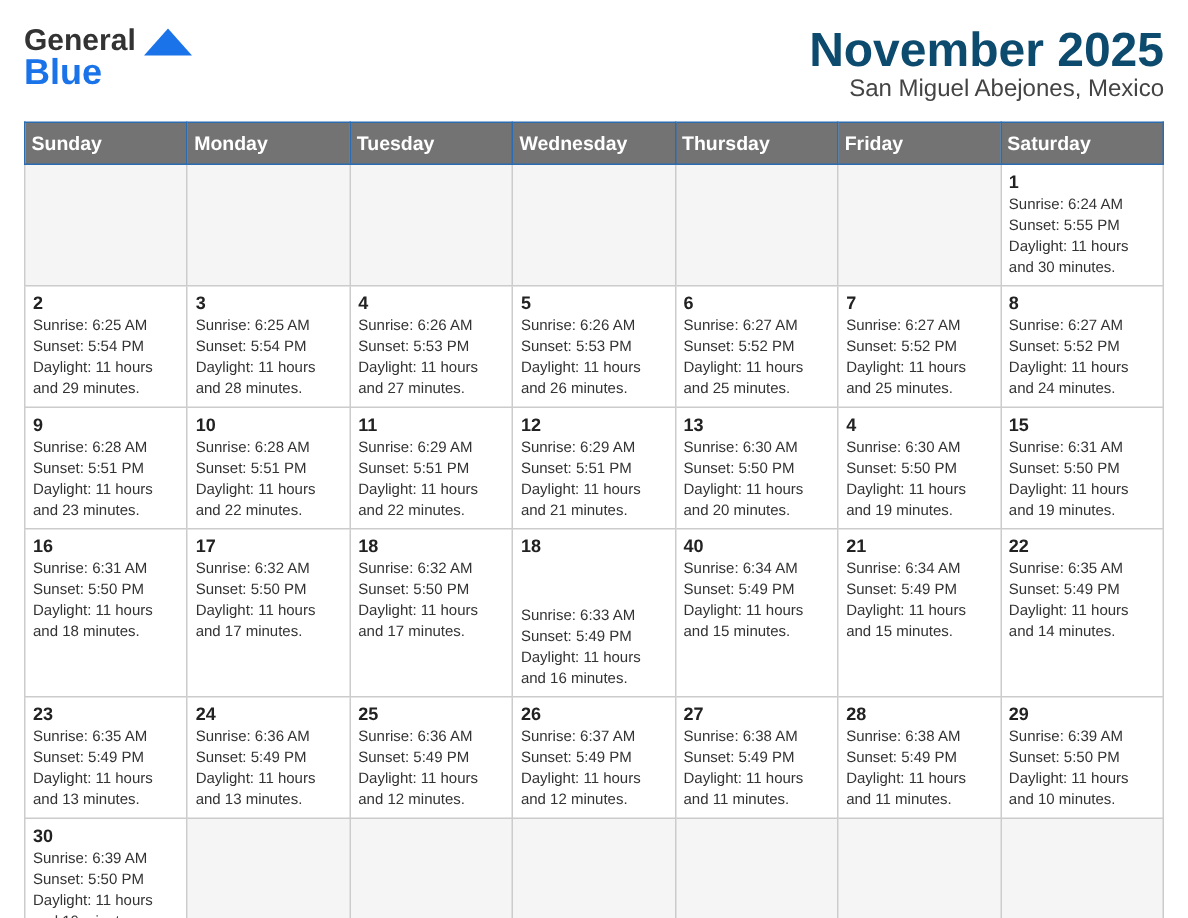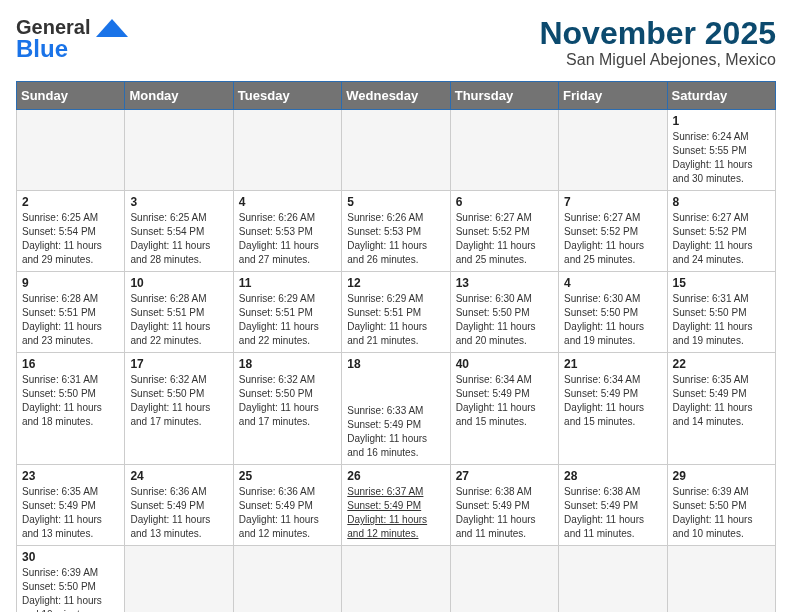--- a/index.html
+++ b/index.html
@@ -266,21 +266,21 @@
 Daylight: 11 hours and 13 minutes.</div>
         </td>
         <td>
           <span class="day-num">25</span>
           <div class="day-info" style="white-space: pre-line;">Sunrise: 6:36 AM
 Sunset: 5:49 PM
 Daylight: 11 hours and 12 minutes.</div>
         </td>
         <td>
           <span class="day-num">26</span>
-          <div class="day-info" style="white-space: pre-line; text-decoration: underline;">Sunrise: 6:37 AM
+          <div class="day-info" style="white-space: pre-line;">Sunrise: 6:37 AM
 Sunset: 5:49 PM
 Daylight: 11 hours and 12 minutes.</div>
         </td>
         <td>
           <span class="day-num">27</span>
           <div class="day-info" style="white-space: pre-line;">Sunrise: 6:38 AM
 Sunset: 5:49 PM
 Daylight: 11 hours and 11 minutes.</div>
         </td>
         <td>

